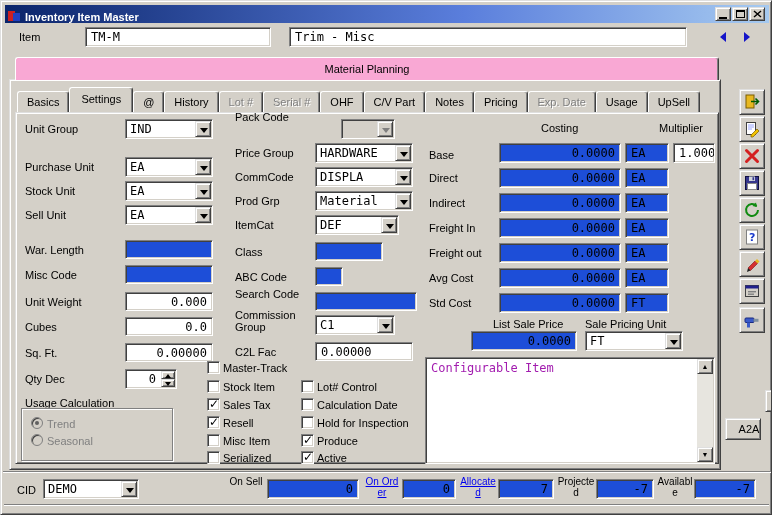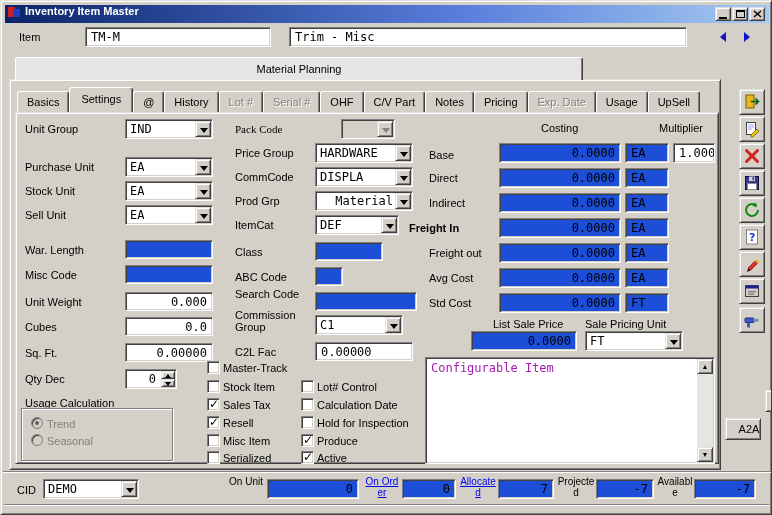--- a/index.html
+++ b/index.html
@@ -1,21 +1,21 @@
 <!DOCTYPE html>
 <html><head>
 <meta charset="utf-8">
 <style>
   *{margin:0;padding:0;box-sizing:border-box;}
   body{width:772px;height:515px;font-family:"Liberation Sans","DejaVu Sans",sans-serif;background:#808080;}
   .window{position:relative;width:772px;height:515px;background:#d4d0c8;
     border:1px solid;border-color:#dfdfdf #404040 #404040 #dfdfdf;
     box-shadow:inset 1px 1px 0 #fff, inset -1px -1px 0 #808080;overflow:hidden;}
   .titlebar{position:absolute;left:4px;top:4px;width:764px;height:18px;
-    background:linear-gradient(90deg,#0a246a,#5a7edc 60%,#a6caf0);display:flex;align-items:flex-start;}
+    background:linear-gradient(90deg,#0a246a,#5a7edc 60%,#a6caf0);display:flex;align-items:flex-end;}
   .title-text{color:#fff;font-size:11px;font-weight:bold;margin-left:4px;white-space:nowrap;}
   .app-icon{width:14px;height:14px;margin-left:2px;flex:0 0 auto;}
   .winbtn{position:absolute;top:6px;width:16px;height:14px;background:#d4d0c8;
     border:1px solid;border-color:#dfdfdf #404040 #404040 #dfdfdf;
     box-shadow:inset 1px 1px 0 #fff, inset -1px -1px 0 #808080;
     display:flex;align-items:center;justify-content:center;}
   .minbar{width:8px;height:2px;background:#000;margin-top:7px;}
   .maxbox{width:9px;height:8px;border:1px solid #000;border-top:2px solid #000;}
 
   .lbl{position:absolute;font-size:11px;color:#000;white-space:nowrap;}
@@ -31,22 +31,22 @@
   .field.right{text-align:right;}
 
   .combo{position:absolute;height:20px;background:#fff;}
   .combo.dis{background:#d4d0c8;}
   .cv{position:absolute;left:4px;top:2px;right:19px;font-family:"DejaVu Sans Mono","Liberation Mono",monospace;
     font-size:12px;line-height:15px;overflow:hidden;white-space:nowrap;}
   .cb{position:absolute;right:1px;top:1px;width:16px;height:16px;}
   .cb::after{content:"";position:absolute;left:4px;top:6px;border:4px solid transparent;border-top:5px solid #000;border-bottom:none;}
   .dis .cb::after{border-top-color:#808080;}
 
-  .outer-tab{position:absolute;left:14px;top:56px;width:568px;height:23px;line-height:22px;text-align:center;
-    font-size:11px;background:#e5e5e5;border:1px solid;border-color:#fff #404040 #d4d0c8 #fff;
+  .outer-tab{position:absolute;left:14px;top:56px;width:704px;height:23px;line-height:22px;text-align:center;
+    font-size:11px;background:#f9a8d4;border:1px solid;border-color:#fff #404040 #d4d0c8 #fff;
     border-bottom:none;border-radius:3px 3px 0 0;box-shadow:inset -1px 0 0 #808080;z-index:2;}
   .panel{position:absolute;background:#d4d0c8;border:1px solid;border-color:#dfdfdf #404040 #404040 #dfdfdf;
     box-shadow:inset 1px 1px 0 #fff, inset -1px -1px 0 #808080;}
   .tabstrip{position:absolute;left:16px;top:87px;height:24px;display:flex;align-items:flex-end;z-index:5;}
   .tab{height:21px;line-height:20px;padding:0 9px;font-size:11px;background:#d4d0c8;
     border:1px solid;border-color:#fff #404040 #d4d0c8 #fff;border-bottom:none;
     border-radius:3px 3px 0 0;box-shadow:inset -1px 0 0 #808080;white-space:nowrap;}
   .tab.selected{height:25px;line-height:23px;padding:0 11px;position:relative;z-index:6;}
   .tab.disabled{color:#808080;text-shadow:1px 1px 0 #fff;}
 
@@ -183,61 +183,61 @@
     <span class="spinbtn dn raised" style="right:1px;top:9px;"></span>
   </div>
 
   <div class="lbl" style="left:24px;top:396px;">Usage Calculation</div>
   <div class="groupbox" style="left:20px;top:407px;width:152px;height:53px;"></div>
   <span class="radio checked" style="left:30px;top:416px;"></span>
   <div class="lbl gray" style="left:46px;top:417px;">Trend</div>
   <span class="radio" style="left:30px;top:433px;"></span>
   <div class="lbl gray" style="left:46px;top:434px;">Seasonal</div>
 
-  <div class="lbl" style="left:234px;top:122px;font-family:Liberation Serif, serif;">Pack Code</div>
+  <div class="lbl" style="left:234px;top:110px;">Pack Code</div>
   <div class="combo dis sunken" style="left:340px;top:118px;width:54px;">
     <span class="cv"></span>
     <span class="cb raised"></span>
   </div>
 
   <div class="lbl" style="left:234px;top:146px;">Price Group</div>
   <div class="combo sunken" style="left:314px;top:142px;width:98px;">
     <span class="cv">HARDWARE</span>
     <span class="cb raised"></span>
   </div>
 
   <div class="lbl" style="left:234px;top:170px;">CommCode</div>
   <div class="combo sunken" style="left:314px;top:166px;width:98px;">
     <span class="cv">DISPLA</span>
     <span class="cb raised"></span>
   </div>
 
   <div class="lbl" style="left:234px;top:194px;">Prod Grp</div>
-  <div class="combo sunken" style="left:314px;top:190px;width:98px;text-align:right;">
+  <div class="combo sunken" style="left:314px;top:190px;width:98px;">
     <span class="cv">Material</span>
     <span class="cb raised"></span>
   </div>
 
   <div class="lbl" style="left:234px;top:218px;">ItemCat</div>
   <div class="combo sunken" style="left:314px;top:214px;width:84px;">
     <span class="cv">DEF</span>
     <span class="cb raised"></span>
   </div>
 
   <div class="lbl" style="left:234px;top:245px;">Class</div>
   <div class="field gray sunken" style="left:314px;top:241px;width:68px;"></div>
 
   <div class="lbl" style="left:234px;top:270px;">ABC Code</div>
   <div class="field gray sunken" style="left:314px;top:266px;width:28px;"></div>
 
   <div class="lbl" style="left:234px;top:287px;">Search Code</div>
   <div class="field gray sunken" style="left:314px;top:291px;width:102px;"></div>
 
   <div class="lbl" style="left:234px;top:308px;width:72px;white-space:normal;line-height:12px;">Commission Group</div>
-  <div class="combo sunken" style="left:314px;top:314px;width:88px;">
+  <div class="combo sunken" style="left:314px;top:314px;width:80px;">
     <span class="cv">C1</span>
     <span class="cb raised"></span>
   </div>
 
   <div class="lbl" style="left:234px;top:345px;">C2L Fac</div>
   <div class="field sunken" style="left:314px;top:341px;width:98px;">0.00000</div>
 
   <span class="checkbox" style="left:206px;top:360px;"></span>
   <div class="lbl" style="left:222px;top:361px;">Master-Track</div>
   <span class="checkbox" style="left:206px;top:379px;"></span>
@@ -271,21 +271,21 @@
   <div class="field h20 right sunken" style="left:672px;top:142px;width:42px;">1.000</div>
 
   <div class="lbl" style="left:428px;top:171px;">Direct</div>
   <div class="field h20 gray right sunken" style="left:498px;top:167px;width:122px;">0.0000</div>
   <div class="field h20 gray sunken" style="left:624px;top:167px;width:44px;">EA</div>
 
   <div class="lbl" style="left:428px;top:196px;">Indirect</div>
   <div class="field h20 gray right sunken" style="left:498px;top:192px;width:122px;">0.0000</div>
   <div class="field h20 gray sunken" style="left:624px;top:192px;width:44px;">EA</div>
 
-  <div class="lbl" style="left:408px;top:221px;font-weight:bold;">Freight In</div>
+  <div class="lbl" style="left:428px;top:221px;">Freight In</div>
   <div class="field h20 gray right sunken" style="left:498px;top:217px;width:122px;">0.0000</div>
   <div class="field h20 gray sunken" style="left:624px;top:217px;width:44px;">EA</div>
 
   <div class="lbl" style="left:428px;top:246px;">Freight out</div>
   <div class="field h20 gray right sunken" style="left:498px;top:242px;width:122px;">0.0000</div>
   <div class="field h20 gray sunken" style="left:624px;top:242px;width:44px;">EA</div>
 
   <div class="lbl" style="left:428px;top:271px;">Avg Cost</div>
   <div class="field h20 gray right sunken" style="left:498px;top:267px;width:122px;">0.0000</div>
   <div class="field h20 gray sunken" style="left:624px;top:267px;width:44px;">EA</div>
@@ -378,21 +378,21 @@
   <div class="sidebtn raised" style="left:732px;top:389px;width:30px;height:22px;">RC</div>
   <div class="sidebtn raised" style="left:692px;top:417px;width:36px;height:22px;padding-left:12px;">A2A</div>
 
   <div class="divider"></div>
   <div class="lbl" style="left:16px;top:483px;">CID</div>
   <div class="combo sunken" style="left:42px;top:478px;width:96px;">
     <span class="cv">DEMO</span>
     <span class="cb raised"></span>
   </div>
 
-  <div class="flabel" style="left:226px;top:475px;width:38px;">On Unit</div>
+  <div class="flabel" style="left:226px;top:475px;width:38px;">On Sell</div>
   <div class="field h20 gray right sunken" style="left:266px;top:478px;width:92px;">0</div>
 
   <div class="flabel link" style="left:362px;top:475px;width:38px;">On Order</div>
   <div class="field h20 gray right sunken" style="left:401px;top:478px;width:54px;">0</div>
 
   <div class="flabel link" style="left:458px;top:475px;width:38px;">Allocated</div>
   <div class="field h20 gray right sunken" style="left:497px;top:478px;width:56px;">7</div>
 
   <div class="flabel" style="left:556px;top:475px;width:38px;">Projected</div>
   <div class="field h20 gray right sunken" style="left:595px;top:478px;width:58px;">-7</div>

